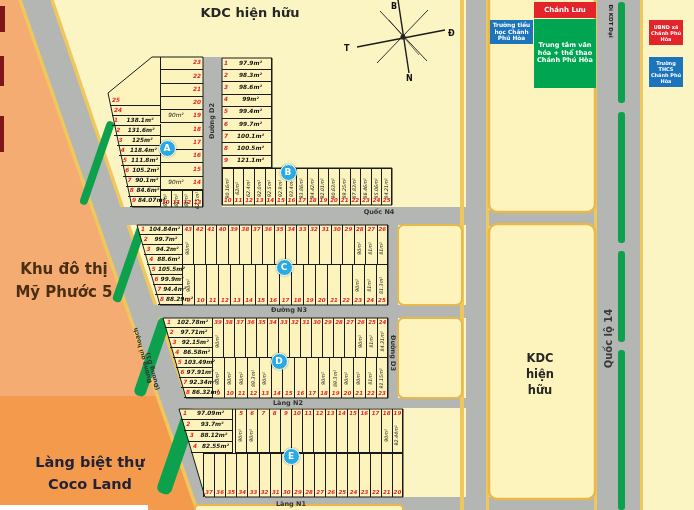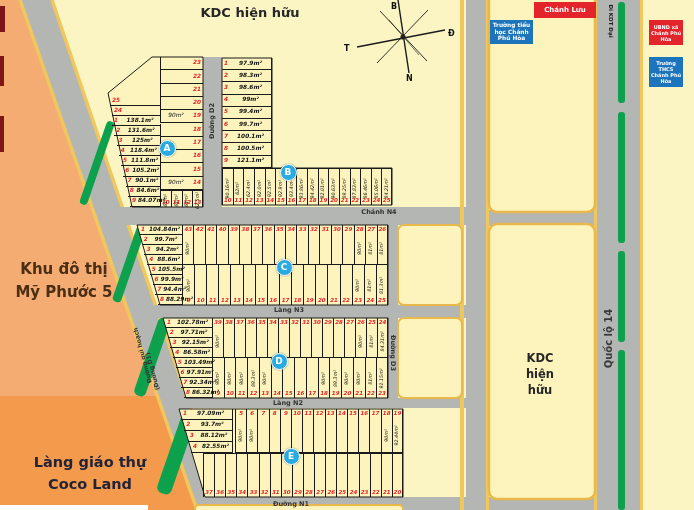--- a/index.html
+++ b/index.html
@@ -704,32 +704,33 @@
       <div class="cell" style="left: 380.778px; top: 453px; width: 11.1111px; height: 44px; border-top: 1px solid rgb(26, 26, 26);">
         <span class="cnum nb">21</span>
       </div>
       <div class="cell" style="left: 391.889px; top: 453px; width: 11.1111px; height: 44px; border-top: 1px solid rgb(26, 26, 26); border-right: 1px solid rgb(26, 26, 26);">
         <span class="cnum nb">20</span>
       </div>
     </div>
 
   <div class="region" style="left:190px;top:5px;width:120px;font-size:13px;color:#262626;">KDC hiện hữu</div>
   <div class="region" style="left:8px;top:258px;width:112px;font-size:15px;color:#4a2f15;line-height:1.5;">Khu đô thị Mỹ Phước 5</div>
-  <div class="region" style="left:25px;top:452px;width:130px;font-size:14.5px;color:#232338;line-height:1.5;">Làng giáo thự Coco Land</div>
+  <div class="region" style="left:25px;top:452px;width:130px;font-size:14.5px;color:#232338;line-height:1.5;">Làng biệt thự Coco Land</div>
   <div class="region" style="left:512px;top:350px;width:56px;font-size:11.5px;color:#262626;line-height:1.4;">KDC hiện hữu</div>
 
   <div class="lm" style="left:534px;top:2px;width:62px;height:16px;background:#E4242B;font-size:7px;">Chánh Lưu</div>
   <div class="lm" style="left:490px;top:20px;width:43px;height:24px;background:#1C75BC;font-size:5.8px;">Trường tiểu học Chánh Phú Hòa</div>
+  <div class="lm" style="left:534px;top:19px;width:62px;height:69px;background:#00A551;font-size:6.5px;">Trung tâm văn hóa + thể thao Chánh Phú Hòa</div>
   <div class="lm" style="left:649px;top:20px;width:34px;height:25px;background:#E4242B;font-size:5px;">UBND xã Chánh Phú Hòa</div>
   <div class="lm" style="left:649px;top:57px;width:34px;height:30px;background:#1C75BC;font-size:5px;">Trường THCS Chánh Phú Hòa</div>
 
-  <div class="street" style="left:355px;top:208px;width:48px;">Chánh N4</div>
-  <div class="street" style="left:265px;top:306px;width:48px;">Làng N3</div>
+  <div class="street" style="left:355px;top:208px;width:48px;">Quốc N4</div>
+  <div class="street" style="left:265px;top:306px;width:48px;">Đường N3</div>
   <div class="street" style="left:264px;top:399px;width:48px;">Làng N2</div>
-  <div class="street" style="left:267px;top:500px;width:48px;">Đường N1</div>
+  <div class="street" style="left:267px;top:500px;width:48px;">Làng N1</div>
   <div class="street" style="left:182px;top:117px;width:60px;transform:rotate(-90deg);">Đường D2</div>
   <div class="street" style="left:363px;top:349px;width:60px;transform:rotate(90deg);">Đường D3</div>
   <div class="street" style="left:110px;top:352px;width:64px;font-size:6px;transform:rotate(-105deg);">Đường qui hoạch</div>
   <div class="street" style="left:122px;top:368px;width:60px;font-size:6px;transform:rotate(-105deg);">(Đường D1)</div>
   <div class="street" style="left:573px;top:333px;width:70px;font-size:10px;color:#3a3a3a;transform:rotate(-90deg);">Quốc lộ 14</div>
   <div class="street" style="left:584px;top:18px;width:54px;font-size:5.5px;color:#222;transform:rotate(90deg);">Đi KDT Đại</div>
 
   <div class="badge" style="left:158.5px;top:139.5px;">A</div>
   <div class="badge" style="left:279.5px;top:163.5px;">B</div>
   <div class="badge" style="left:275.5px;top:258.5px;">C</div>

